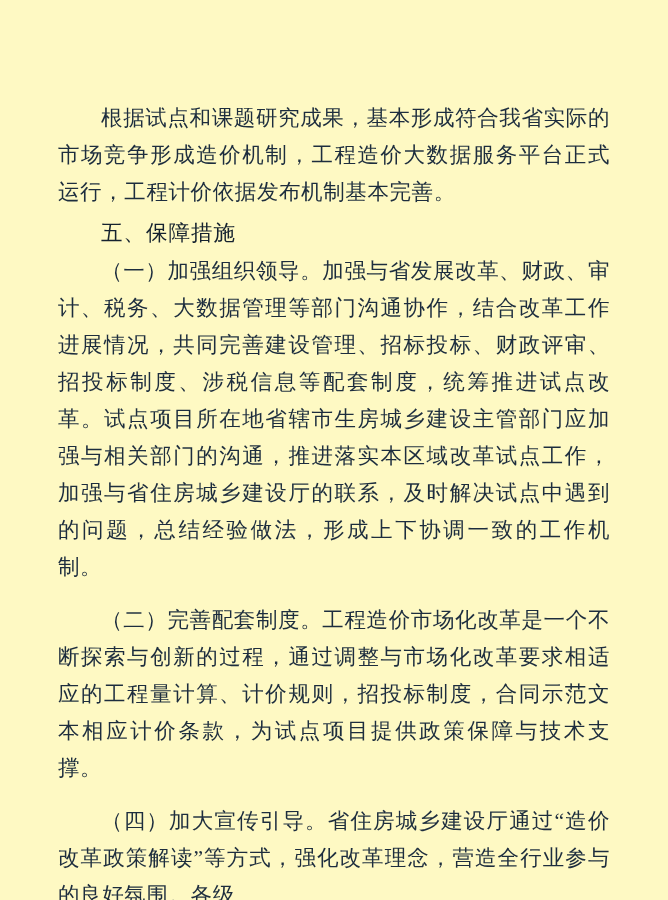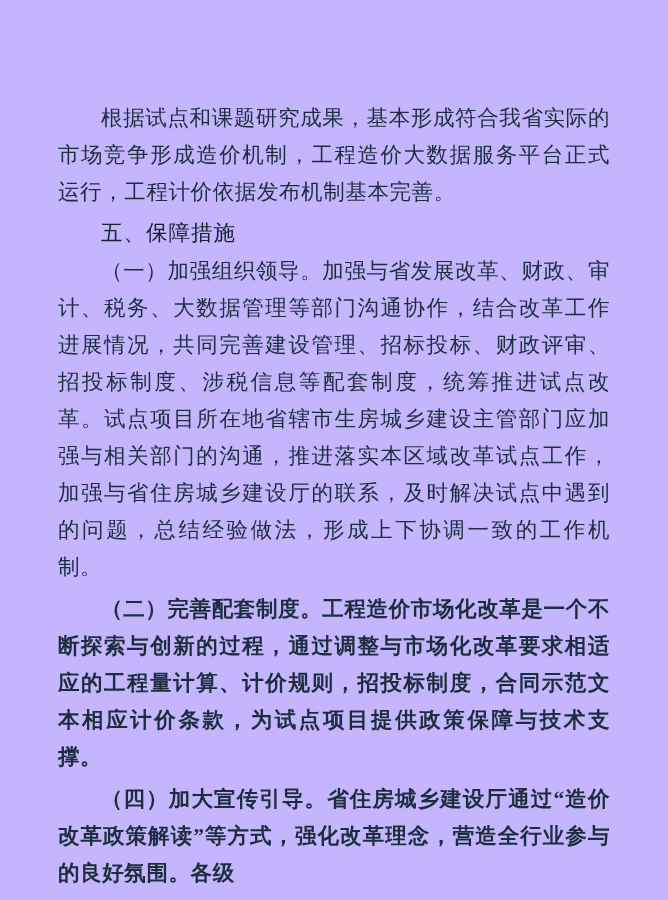--- a/index.html
+++ b/index.html
@@ -10,40 +10,39 @@
     width: 668px;
     height: 900px;
     background: #ffffff;
     font-family: "Liberation Serif", "DejaVu Serif", serif;
     overflow: hidden;
   }
   .page {
     position: relative;
     width: 668px;
     height: 900px;
-    background: #c4b5fd;
+    background: #fef9c3;
     box-sizing: border-box;
     padding: 100px 58px 40px 58px;
   }
   .doc-body {
     color: #1b2b3a;
     font-size: 21.5px;
     line-height: 37px;
     letter-spacing: 0.6px;
     text-align: justify;
     text-justify: inter-ideograph;
   }
   .para {
     margin: 0 0 0 0;
     text-indent: 2em;
     color: #1d2d3e;
   }
   .para + .para {
-    margin-top: 5px;
-    font-weight: bold;
+    margin-top: 16px;
   }
   .heading {
     margin: 4px 0 1px 0;
     text-indent: 2em;
     font-weight: normal;
     color: #15222f;
     letter-spacing: 1px;
   }
 </style>
 </head>

